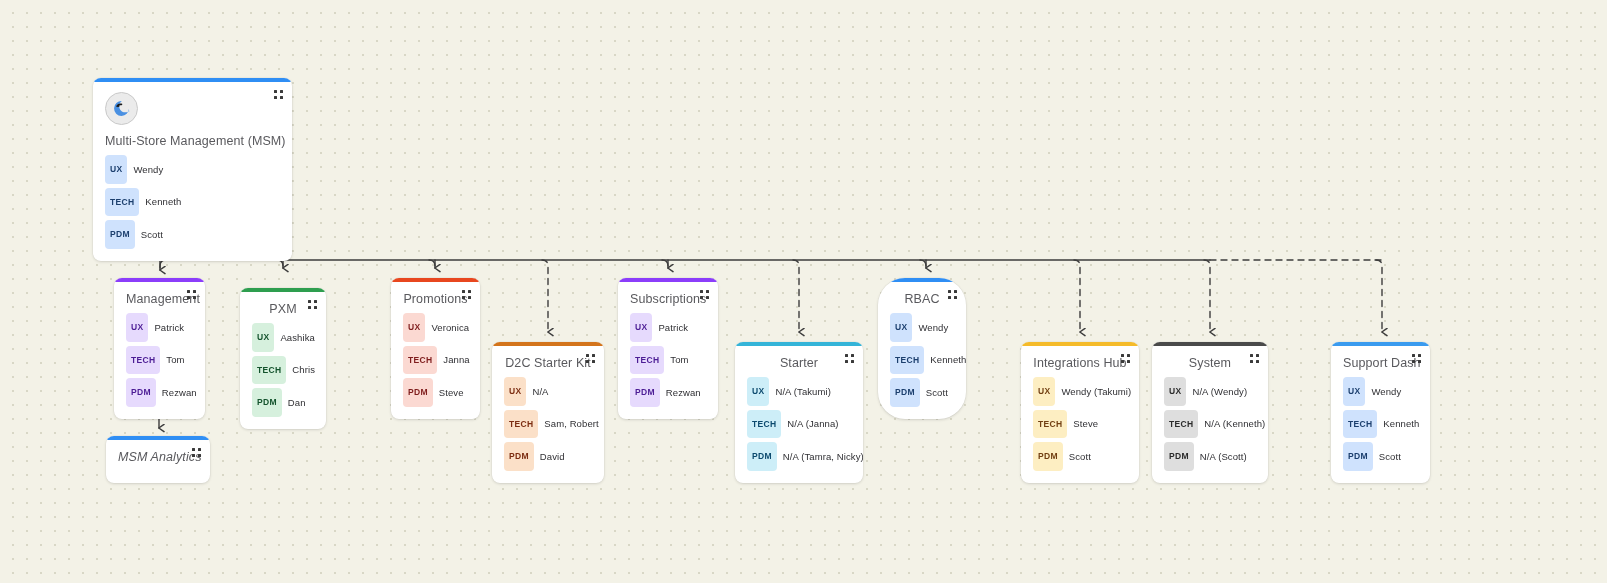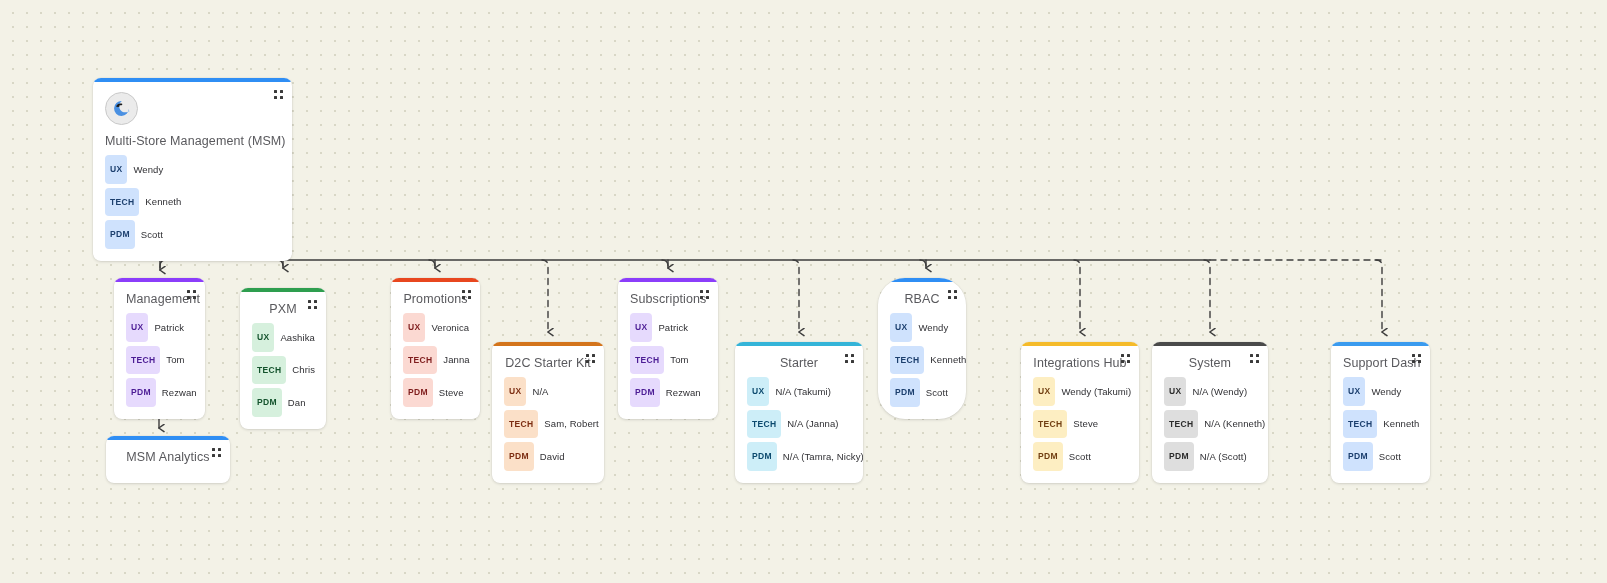--- a/index.html
+++ b/index.html
@@ -388,21 +388,21 @@
               <span class="chip" style="background: rgb(207, 226, 253); color: rgb(28, 63, 110);">TECH</span>
               <span class="person">Kenneth</span>
             </div>
             <div class="role">
               <span class="chip" style="background: rgb(207, 226, 253); color: rgb(28, 63, 110);">PDM</span>
               <span class="person">Scott</span>
             </div>
           </div>
         </div>
       </div>
-      <div class="node" style="left: 106px; top: 436px; width: 124px;">
+      <div class="node" style="left: 106px; top: 436px; width: 104px; font-style: italic;">
         <span class="topbar" style="background: rgb(47, 142, 244);"></span>
         <div class="body">
           <div class="grip">
             <i></i>
             <i></i>
             <i></i>
             <i></i>
           </div>
           <div class="title">MSM Analytics</div>
         </div>

